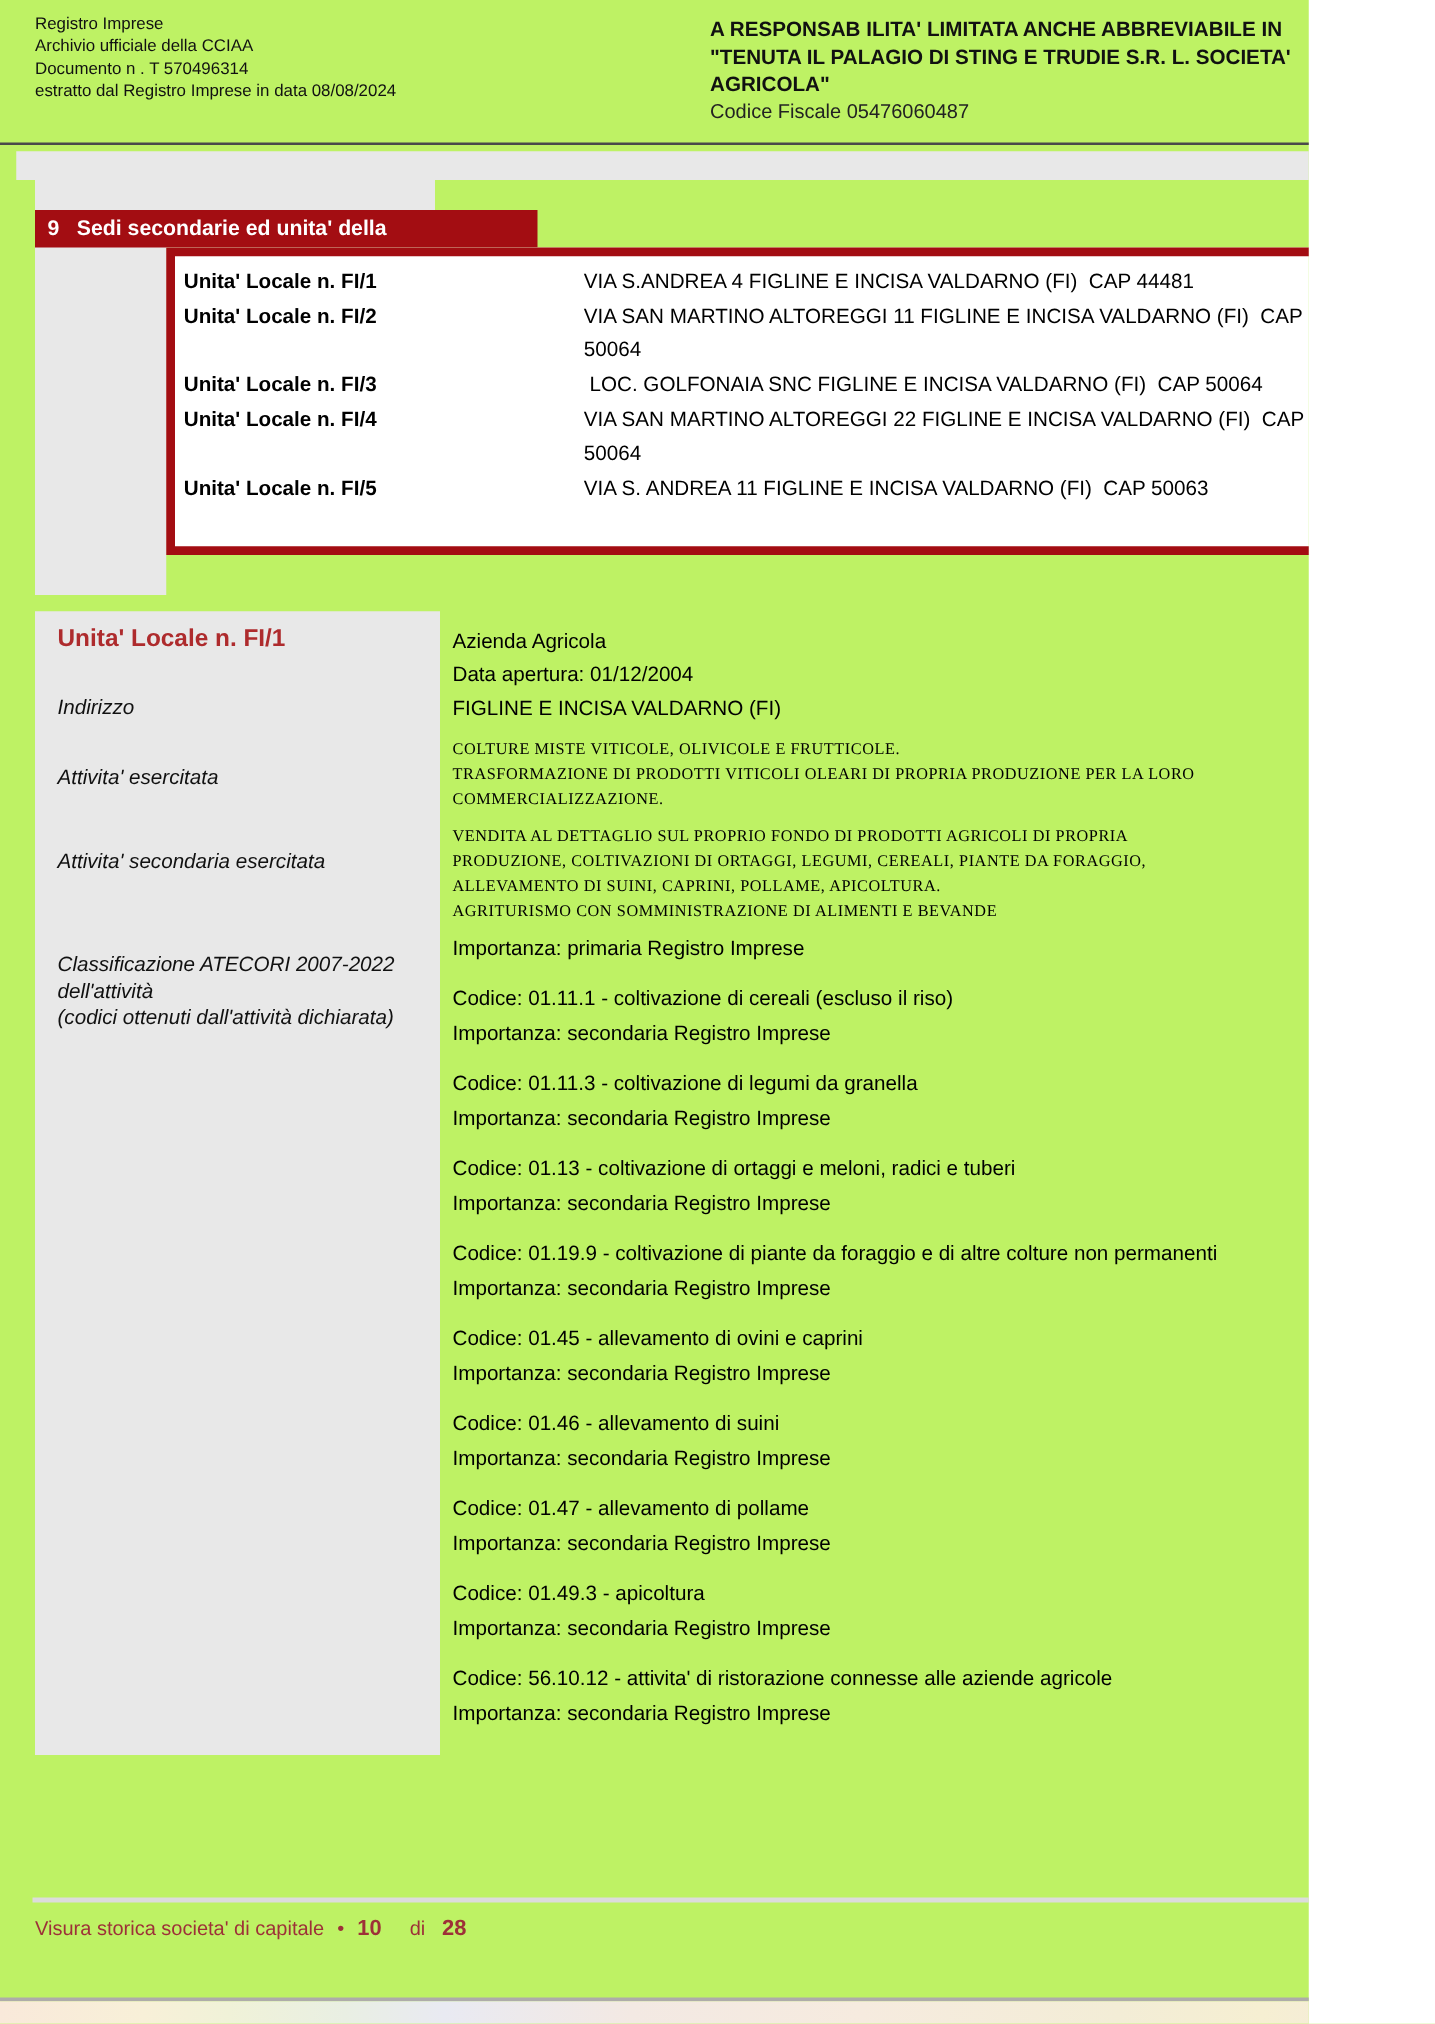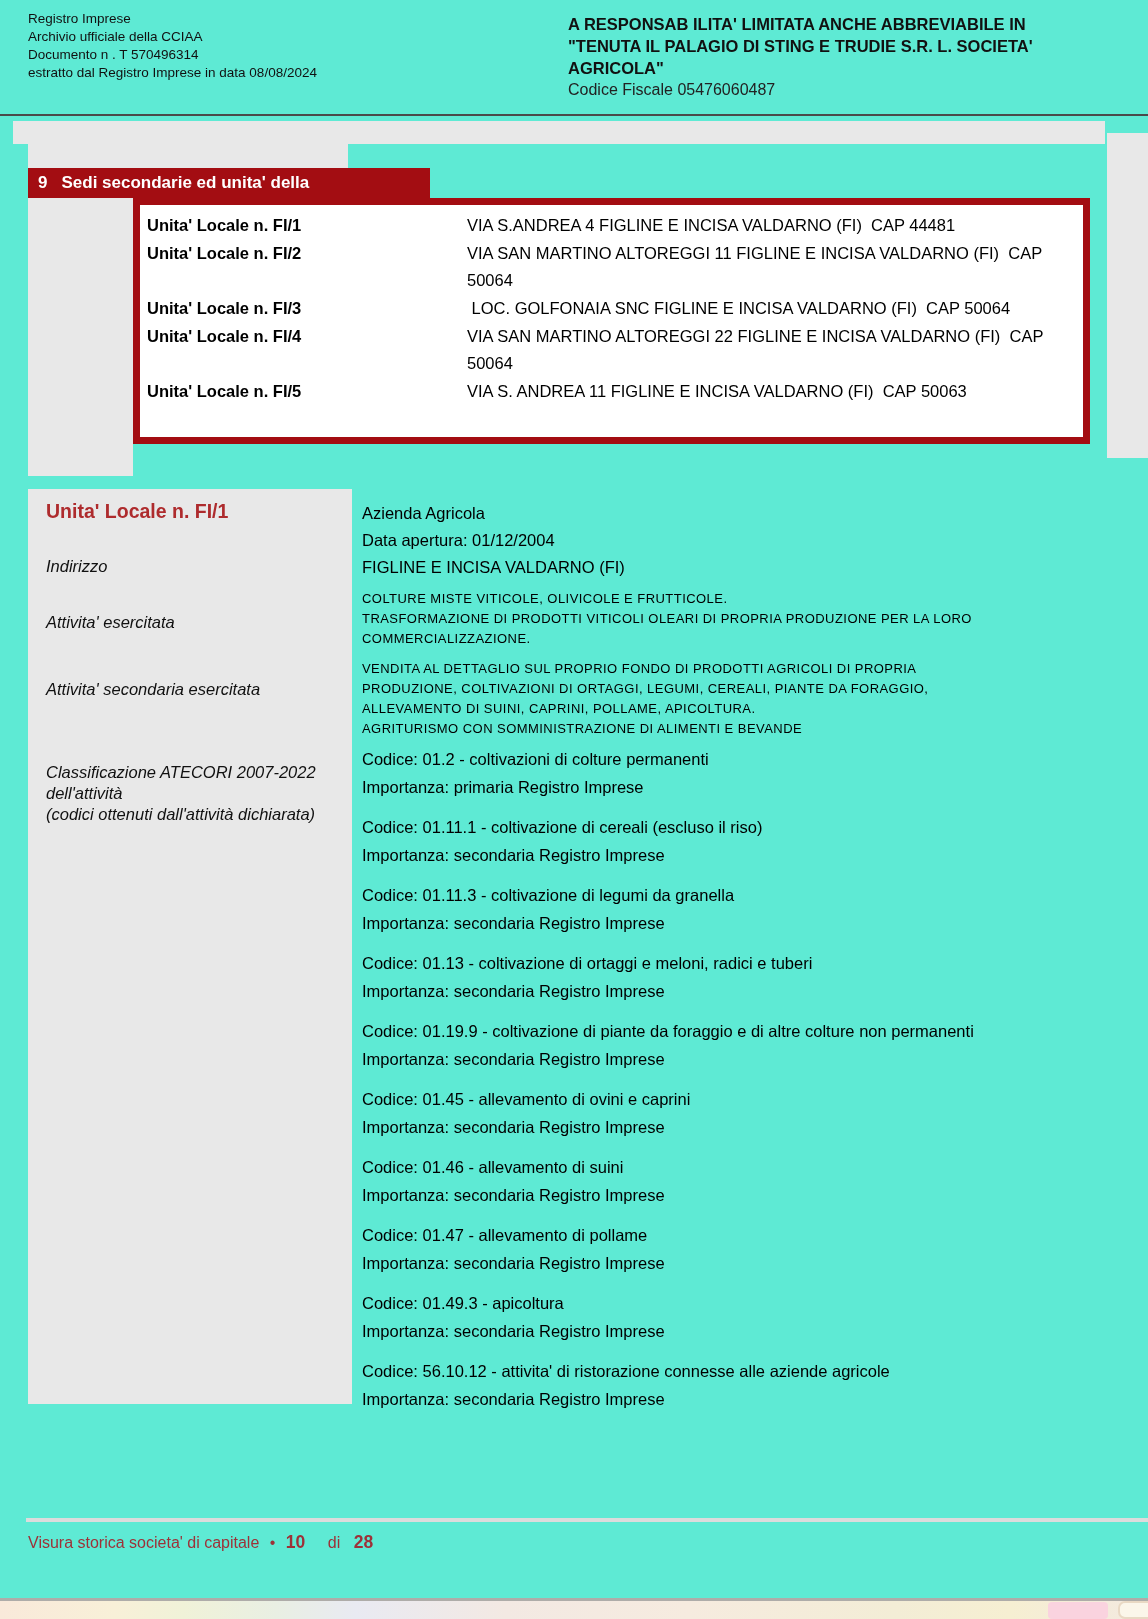--- a/index.html
+++ b/index.html
@@ -1,19 +1,19 @@
 <!DOCTYPE html>
 <html><head>
 <meta charset="utf-8">
 <style>
   * { margin:0; padding:0; box-sizing:border-box; }
   body { background:#ffffff; font-family:"Liberation Sans", sans-serif; }
   .page {
-    position:relative; width:1148px; height:1619px;
-    background:#5eead4; overflow:hidden;
+    position:relative; width:1047px; height:1619px;
+    background:#bef264; overflow:hidden;
     color:#1a1a1a;
   }
   
   .hdr-left { position:absolute; left:28px; top:10px; font-size:13.5px; line-height:18px; color:#111; }
   .hdr-right { position:absolute; left:568px; top:13px; width:565px; }
   .hdr-right .co-line { font-size:16.5px; font-weight:bold; line-height:22px; color:#111; }
   .hdr-right .cf { font-size:16px; line-height:22px; color:#222; }
   .hdr-rule { position:absolute; left:0; top:114px; width:1148px; height:2px; background:#4a4a4a; }
 
   
@@ -46,21 +46,21 @@
   .detail-title { position:absolute; left:46px; top:500px; font-size:19.5px; font-weight:bold; color:#ae2b2d; }
   .lbl-indirizzo { top:556px; }
   .lbl-attivita { top:612px; }
   .lbl-att-sec { top:679px; }
   .lbl-class { top:762px; width:300px; }
 
   .detail-values { position:absolute; left:362px; top:500px; width:710px; }
   .val-line { font-size:16.5px; line-height:27px; color:#000; }
   .mono-block { margin-top:8px; }
   .mono-block.second { margin-top:10px; }
-  .mono-line { font-family:Liberation Sans, sans-serif; font-size:13px; letter-spacing:0.45px; line-height:20px; color:#000; }
+  .mono-line { font-family:Liberation Serif, serif; font-size:13px; letter-spacing:0.45px; line-height:20px; color:#000; }
   .ateco-list { margin-top:6px; }
   .ateco-block { margin-bottom:12px; }
   .ateco-block div { font-size:16.5px; line-height:28px; color:#000; }
 
   
   .foot-rule { position:absolute; left:26px; top:1518px; width:1122px; height:4px; background:#dcdcdc; }
   .footer { position:absolute; left:28px; top:1532px; font-size:16px; color:#9d3138; }
   .footer .pg-num { font-size:17.5px; font-weight:bold; margin:0 18px 0 6px; }
   .footer .pg-bullet { margin-left:6px; }
   .footer .pg-total { font-size:17.5px; font-weight:bold; margin-left:9px; }
@@ -155,21 +155,20 @@
 
     <div class="mono-block second">
       <div class="mono-line">VENDITA AL DETTAGLIO SUL PROPRIO FONDO DI PRODOTTI AGRICOLI DI PROPRIA</div>
       <div class="mono-line">PRODUZIONE, COLTIVAZIONI DI ORTAGGI, LEGUMI, CEREALI, PIANTE DA FORAGGIO,</div>
       <div class="mono-line">ALLEVAMENTO DI SUINI, CAPRINI, POLLAME, APICOLTURA.</div>
       <div class="mono-line">AGRITURISMO CON SOMMINISTRAZIONE DI ALIMENTI E BEVANDE</div>
     </div>
 
     <div class="ateco-list">
       <div class="ateco-block">
-        <div>Codice: 01.2 - coltivazioni di colture permanenti</div>
         <div>Importanza: primaria Registro Imprese</div>
       </div>
       <div class="ateco-block">
         <div>Codice: 01.11.1 - coltivazione di cereali (escluso il riso)</div>
         <div>Importanza: secondaria Registro Imprese</div>
       </div>
       <div class="ateco-block">
         <div>Codice: 01.11.3 - coltivazione di legumi da granella</div>
         <div>Importanza: secondaria Registro Imprese</div>
       </div>

